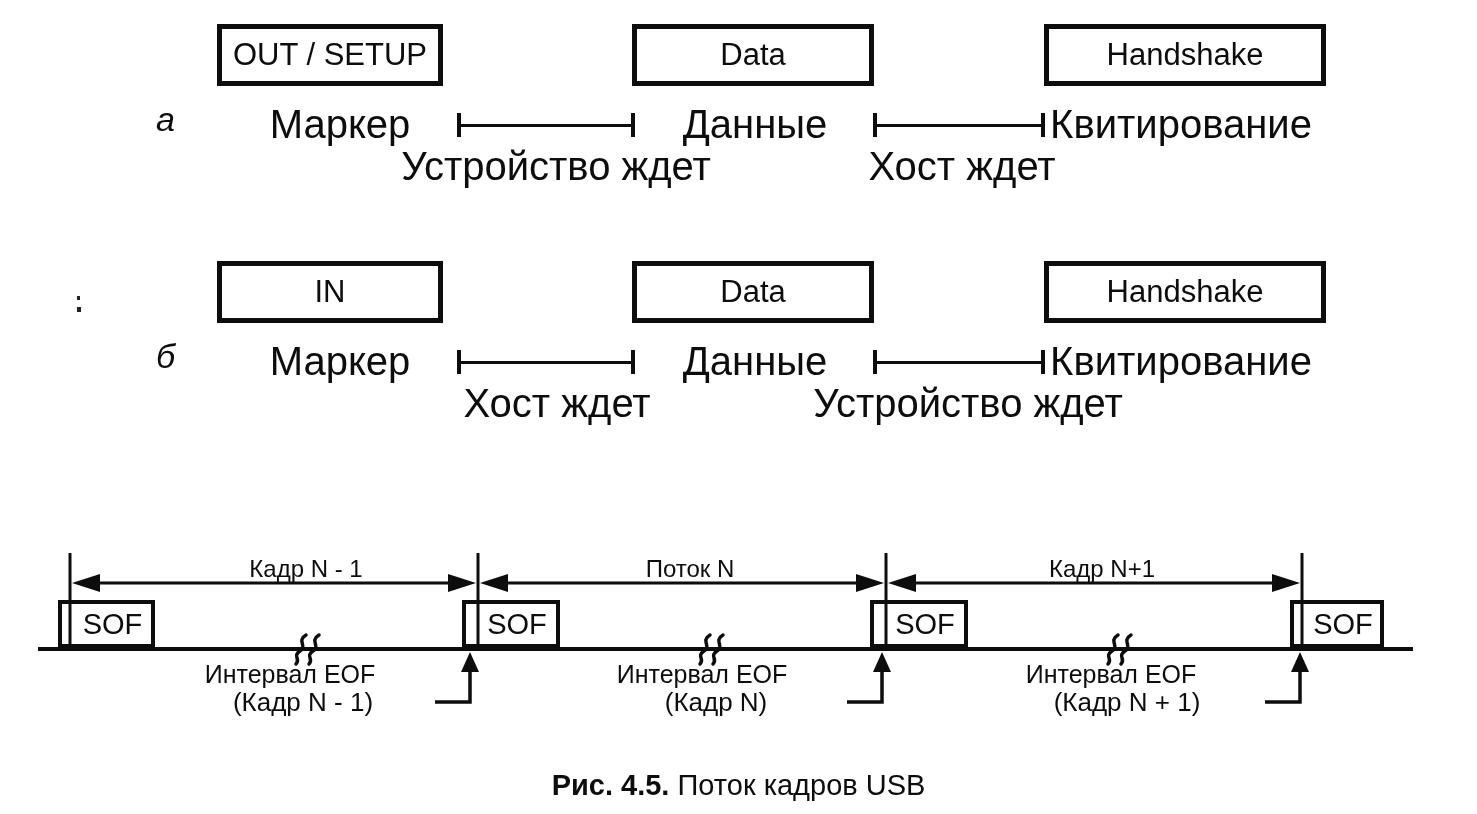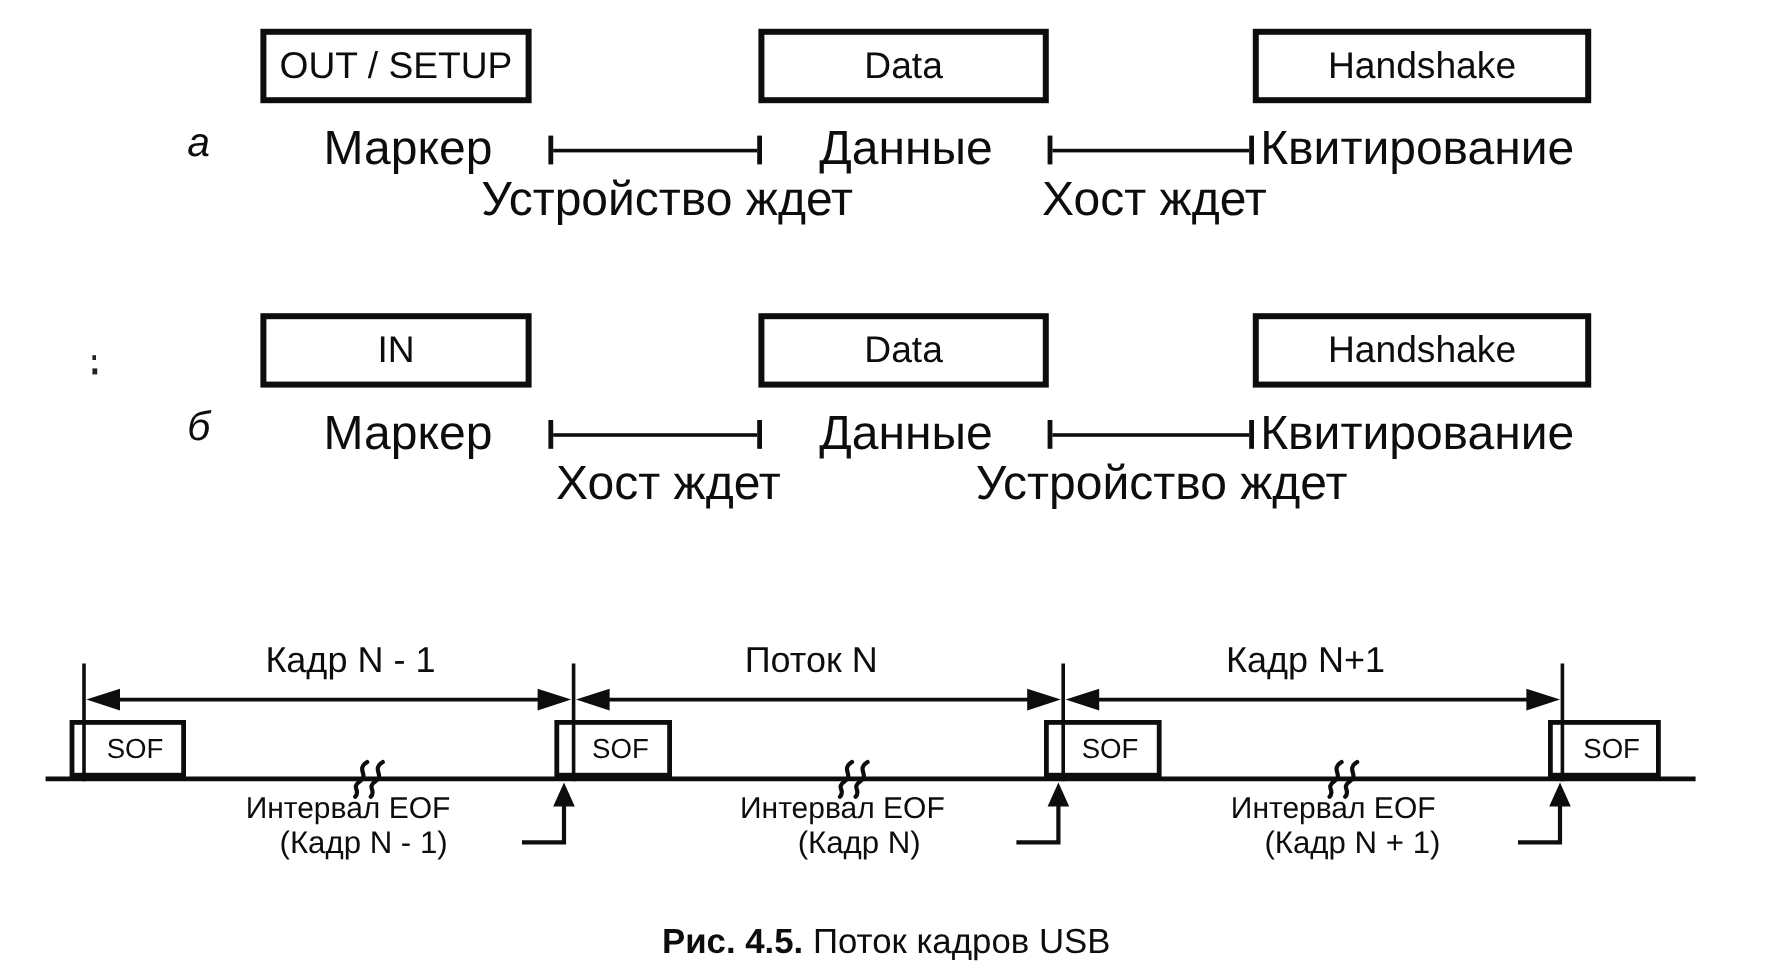--- a/index.html
+++ b/index.html
@@ -44,26 +44,26 @@
   .caption{
     position:absolute;left:0;width:100%;text-align:center;
     font-size:29px;white-space:nowrap;
   }
   .cap-44{top:441px;}
   .cap-45{top:769px;}
   .caption b{font-weight:bold;}
   .caption i{font-style:italic;}
   
   .f45-svg{position:absolute;left:0;top:530px;}
-  .frame-lbl{top:534px;font-size:30px;}
+  .frame-lbl{top:556px;font-size:24px;margin-left:14px;}
   .sof-box{
     position:absolute;top:600px;height:48px;
     border:4px solid #0d0d0d;box-sizing:border-box;
     display:flex;align-items:center;justify-content:center;
-    padding-left:12px;font-size:23px;background:transparent;
+    padding-left:12px;font-size:29px;background:transparent;
   }
   .sof-1{left:58px;width:97px;}
   .sof-2{left:462px;width:98px;}
   .sof-3{left:870px;width:98px;}
   .sof-4{left:1290px;width:94px;}
   .eof-l1{top:661px;font-size:25px;}
   .eof-l2{top:688px;font-size:26px;}
   
   .speck{position:absolute;left:76px;top:296px;width:5px;height:18px;}
   .speck::before,.speck::after{

